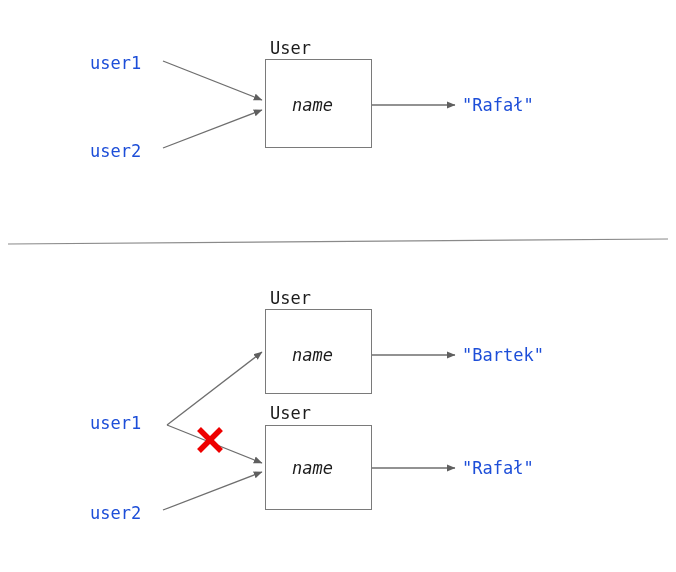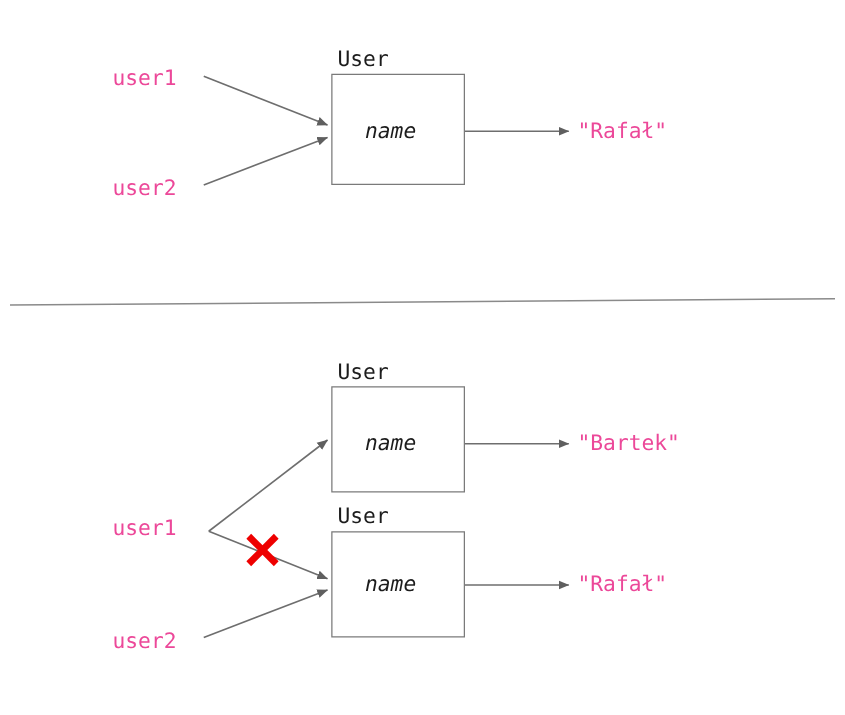--- a/index.html
+++ b/index.html
@@ -21,21 +21,21 @@
     position: absolute;
     top: 0;
     left: 0;
     width: 676px;
     height: 572px;
   }
   .lbl {
     position: absolute;
     font-family: "DejaVu Sans Mono", "Liberation Mono", monospace;
     font-size: 17px;
-    color: #ec4899;
+    color: #1d4ed8;
     white-space: pre;
     letter-spacing: 0px;
   }
   .lbl-title {
     font-size: 17px;
     color: #1c1c1c;
   }
   .lbl-field {
     font-size: 17px;
     color: #1c1c1c;

